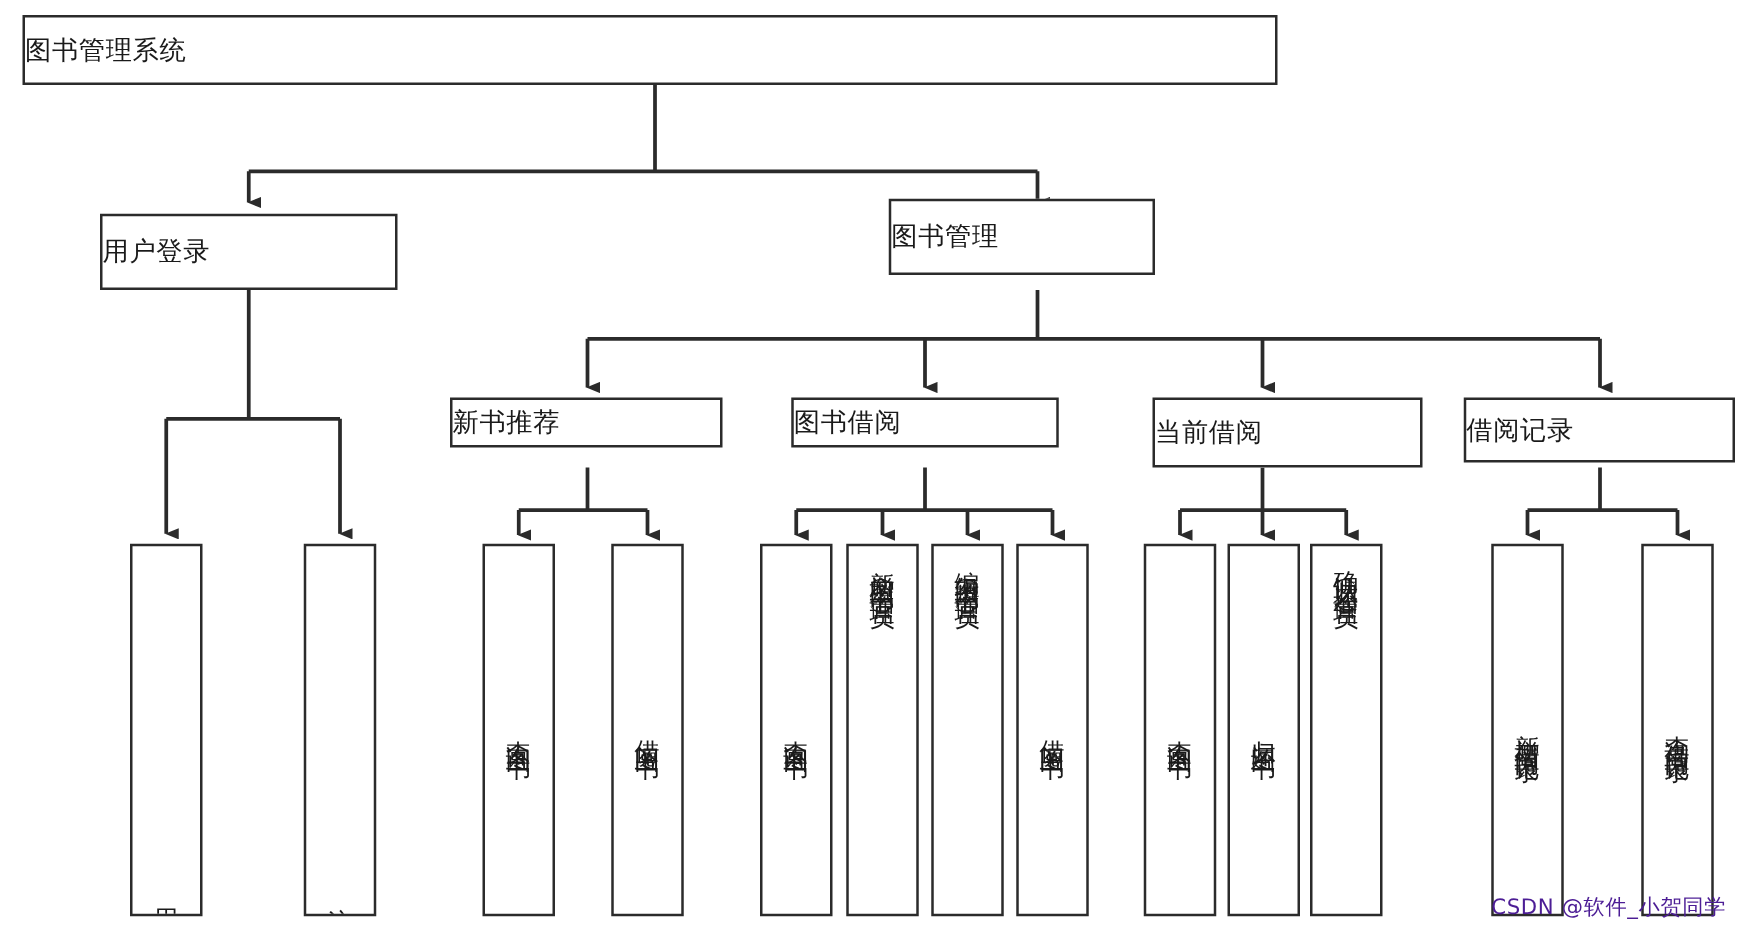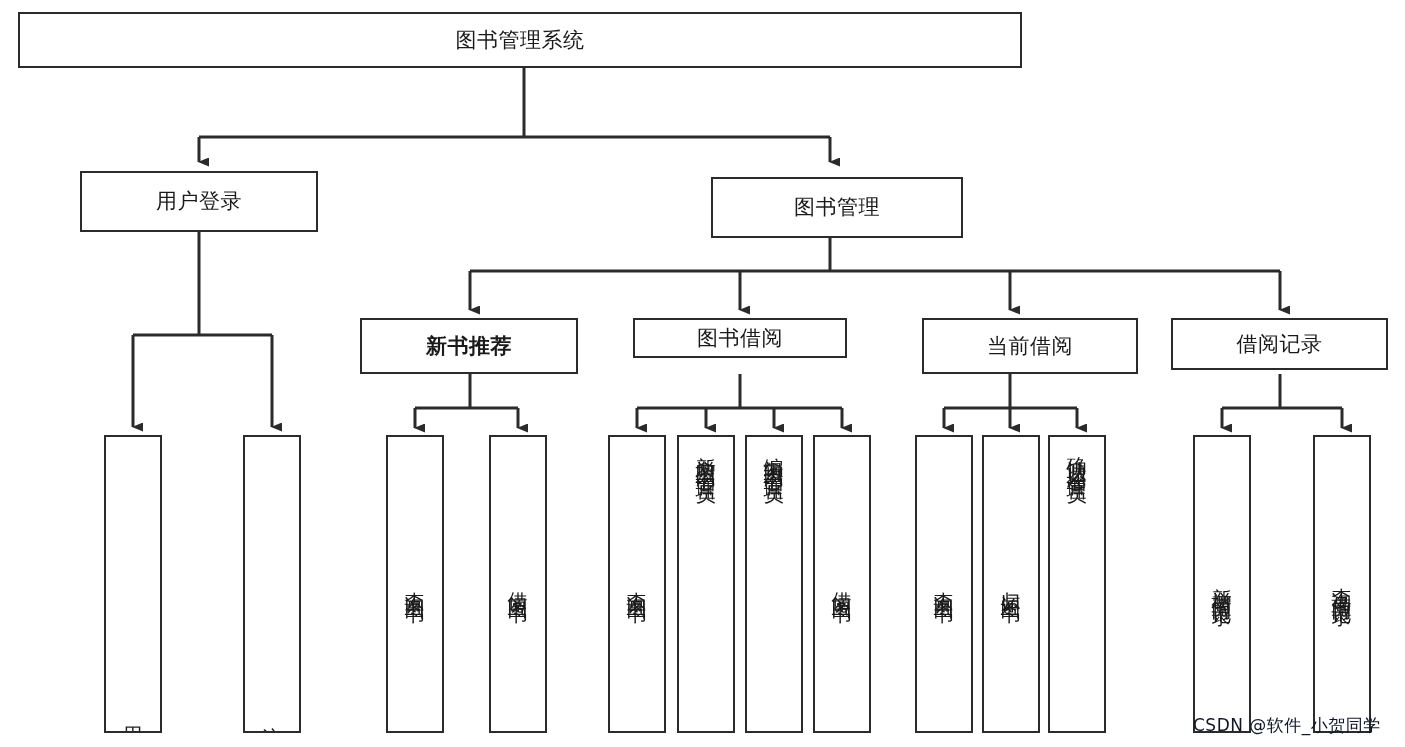--- a/index.html
+++ b/index.html
@@ -25,21 +25,20 @@
     width: 1405px;
     height: 747px;
   }
   .node-box {
     position: absolute;
     box-sizing: border-box;
     background: #ffffff;
     border: 2.5px solid #2b2b2b;
     display: flex;
     align-items: center;
-    justify-content: center;
     overflow: hidden;
   }
   .node-label {
     color: #1a1a1a;
     font-size: 21px;
     line-height: 1.18;
     letter-spacing: 0.5px;
     white-space: nowrap;
     user-select: none;
   }
@@ -58,21 +57,21 @@
     line-height: 1;
   }
   .node-box.vertical.align-bottom {
     align-items: flex-end;
   }
   .node-box.vertical.align-top {
     align-items: flex-start;
   }
   .watermark {
     position: absolute;
-    color: #0f172a;
+    color: #4c1d95;
     font-size: 17px;
     letter-spacing: 0.5px;
     white-space: nowrap;
     user-select: none;
   }
 </style>
 </head>
 <body>
 
 <div id="diagram-root">
@@ -141,25 +140,25 @@
   </svg>
 
   <div class="node-box" style="left:18px; top:12px; width:1004px; height:56px;">
     <span class="node-label">图书管理系统</span>
   </div>
 
   <div class="node-box" style="left:80px; top:171px; width:238px; height:61px;">
     <span class="node-label">用户登录</span>
   </div>
 
-  <div class="node-box" style="left:711px; top:177px; width:252px; height:61px;">
+  <div class="node-box" style="left:711px; top:159px; width:213px; height:61px;">
     <span class="node-label">图书管理</span>
   </div>
 
-  <div class="node-box" style="left:360px; top:318px; width:218px; height:56px;font-weight:bold;">
+  <div class="node-box" style="left:360px; top:318px; width:218px; height:40px;">
     <span class="node-label">新书推荐</span>
   </div>
 
   <div class="node-box" style="left:633px; top:318px; width:214px; height:40px;">
     <span class="node-label">图书借阅</span>
   </div>
 
   <div class="node-box" style="left:902px; top:318px; width:216px; height:56px;margin-left:20px;">
     <span class="node-label">当前借阅</span>
   </div>

